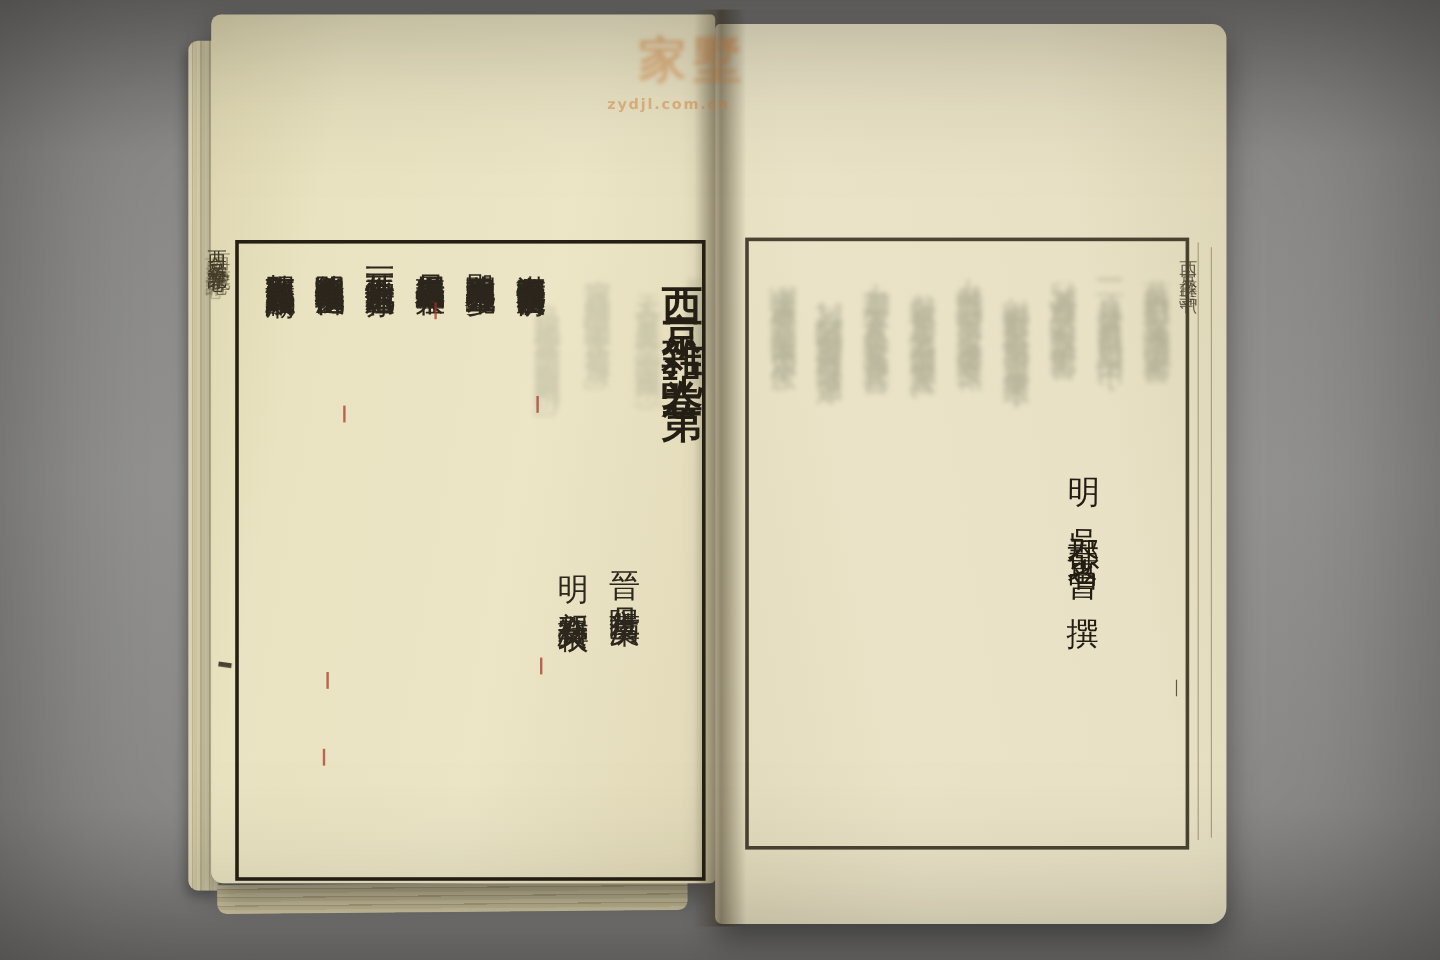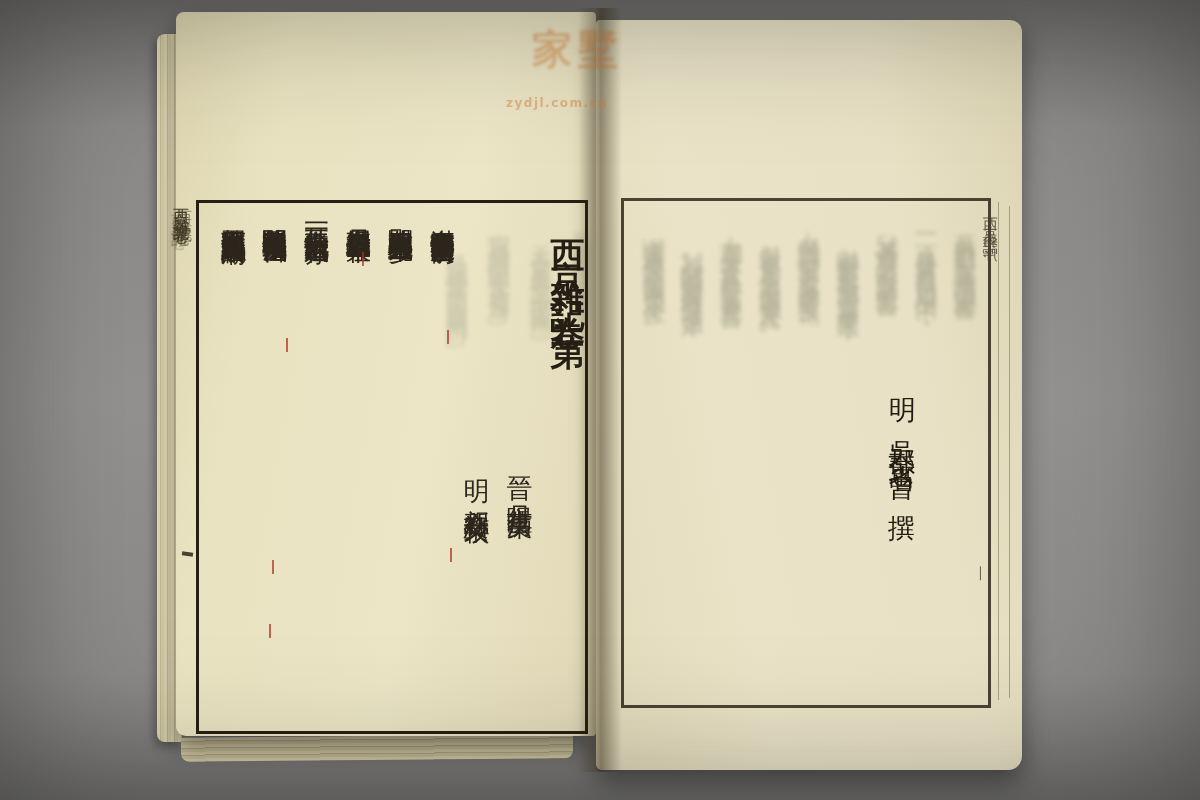--- a/index.html
+++ b/index.html
@@ -55,21 +55,21 @@
   #gr3{left:831px;top:230px;} #gr4{left:792px;top:214px;} #gr5{left:753px;top:226px;}
   #gr6{left:714px;top:218px;} #gr7{left:675px;top:232px;} #gr8{left:637px;top:220px;}
   
   .rmark{position:absolute;width:2px;height:14px;background:rgba(170,50,35,.72);z-index:5;}
   #rm0{left:447px;top:330px;} #rm1{left:450px;top:548px;} #rm2{left:362px;top:252px;}
   #rm3{left:286px;top:338px;} #rm4{left:272px;top:560px;} #rm5{left:269px;top:624px;}
   
   #wmSeal{left:532px;top:22px;font-size:40px;letter-spacing:6px;color:rgba(205,110,35,.40);
     filter:blur(1.6px);z-index:6;font-weight:bold;}
   #wmUrl{left:506px;top:80px;font-size:12px;font-weight:bold;letter-spacing:1.5px;
-    color:rgba(210,125,50,.46);filter:blur(.5px);z-index:6;margin-top:16px;}
+    color:rgba(210,125,50,.46);filter:blur(.5px);z-index:6;}
 </style>
 </head>
 <body>
 
 <div class="stage">
 
   <div class="abs" id="edgeStack"></div>
   <div class="abs" id="edgeStackBottom"></div>
 
   <div class="abs" id="pageL"></div>

